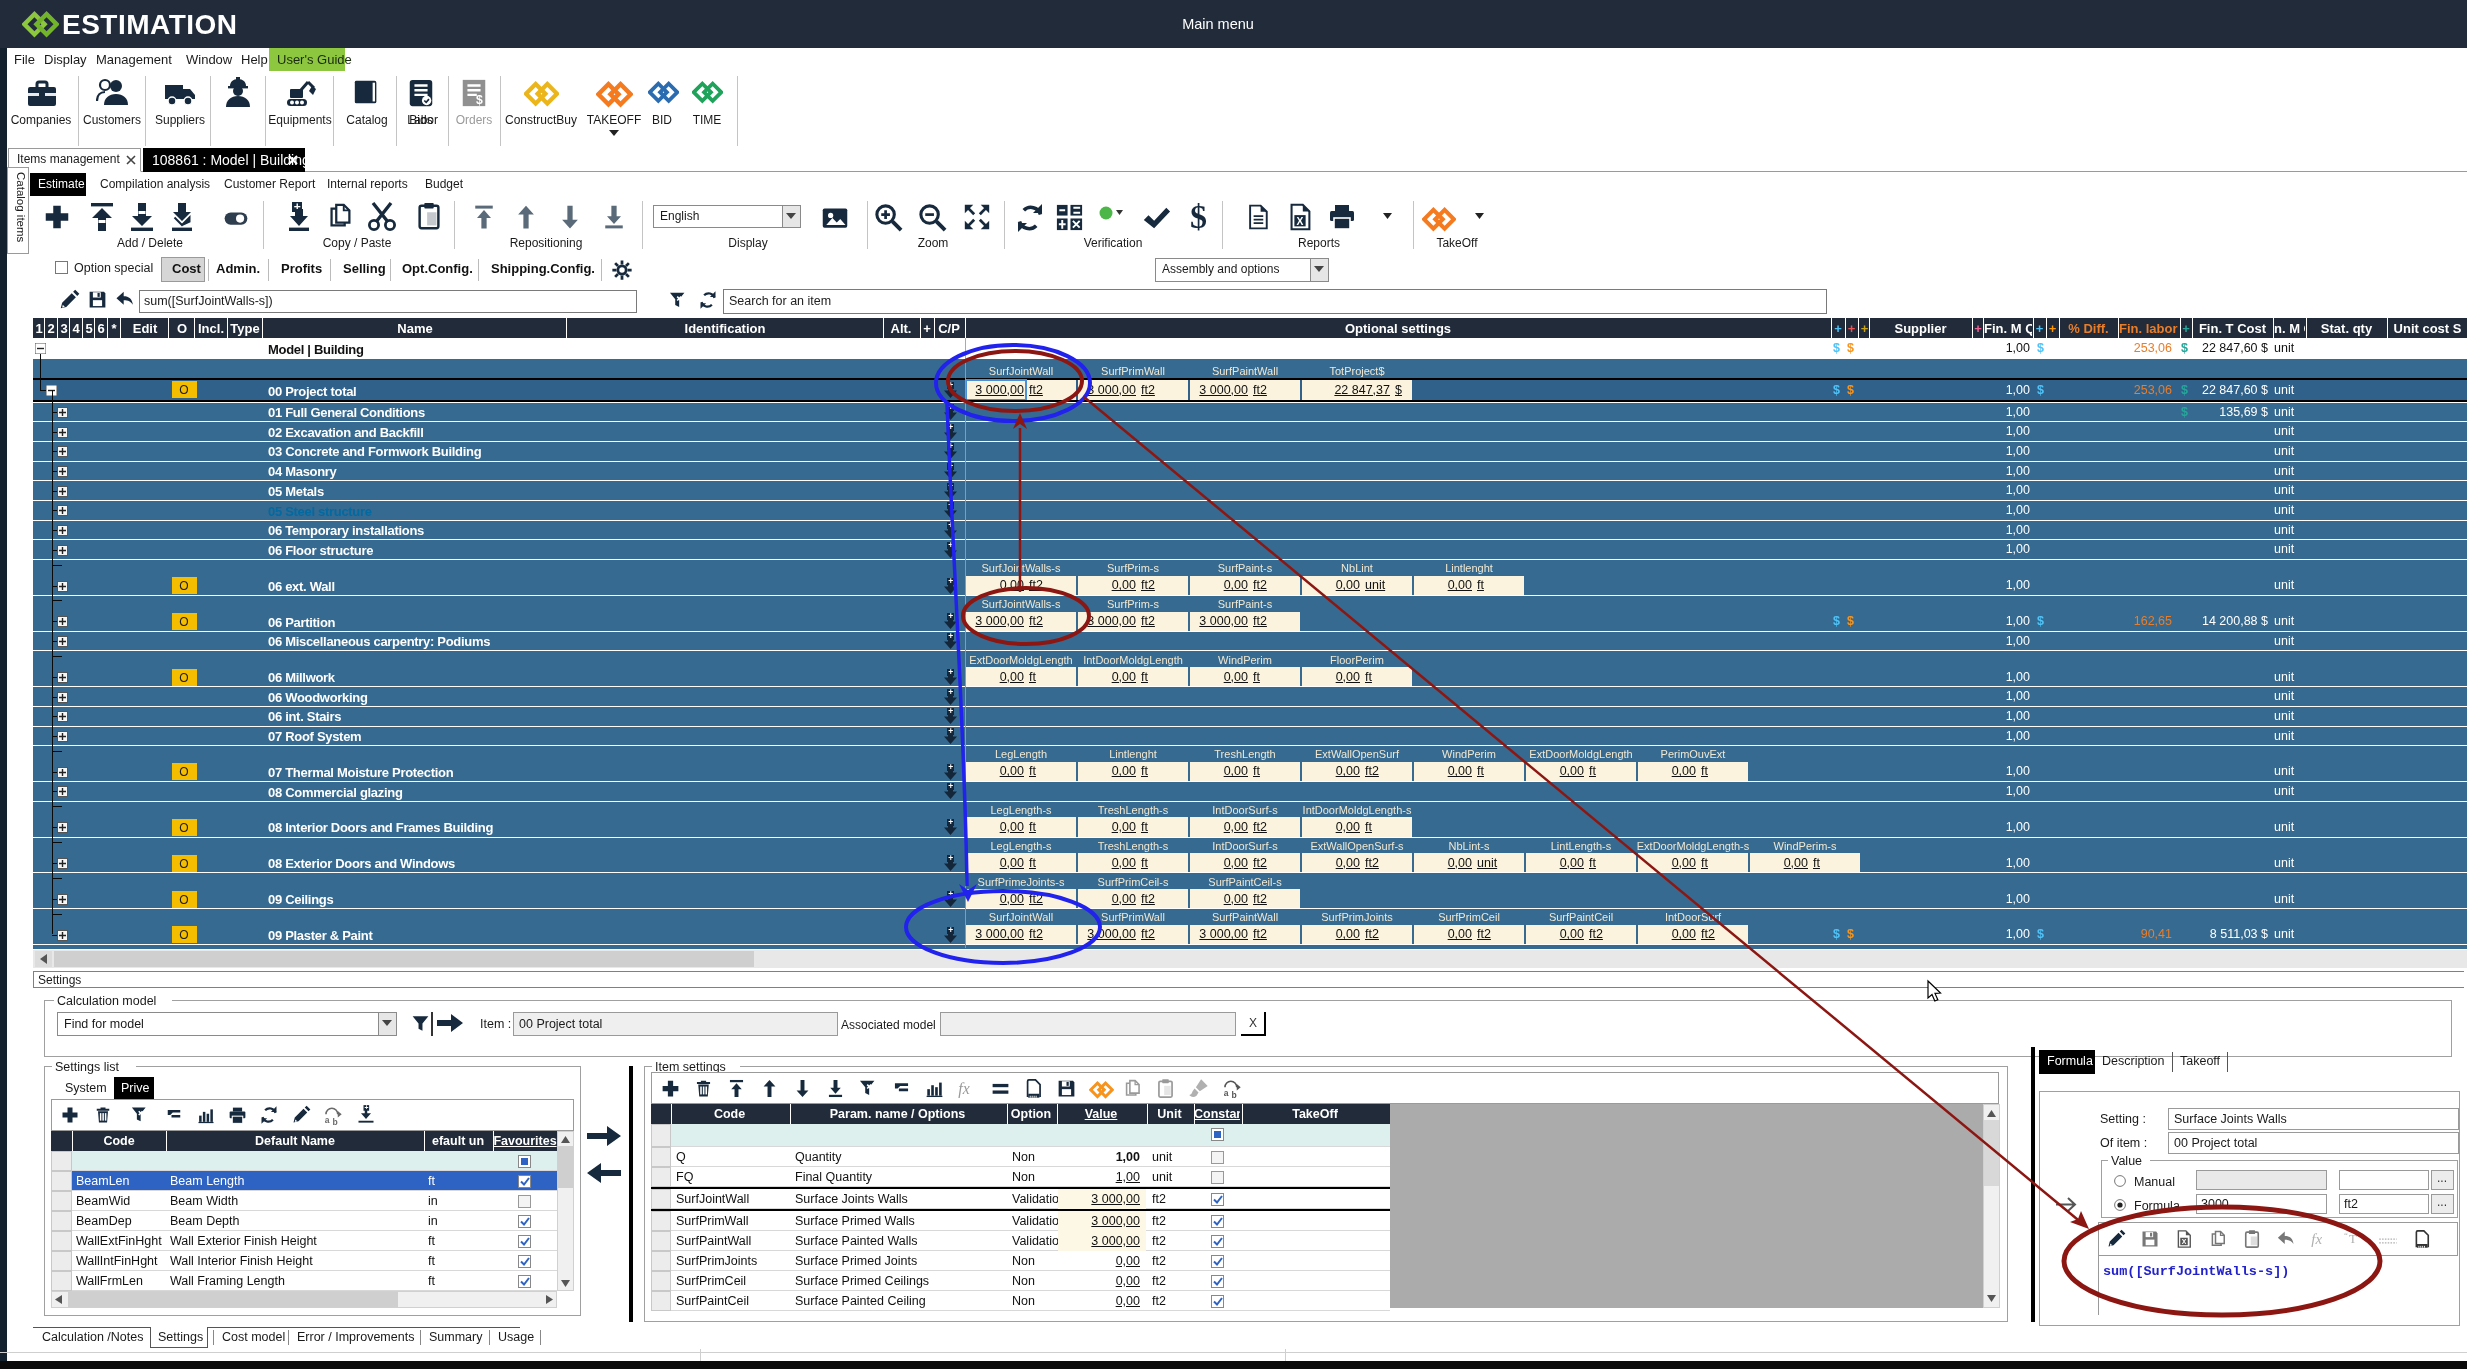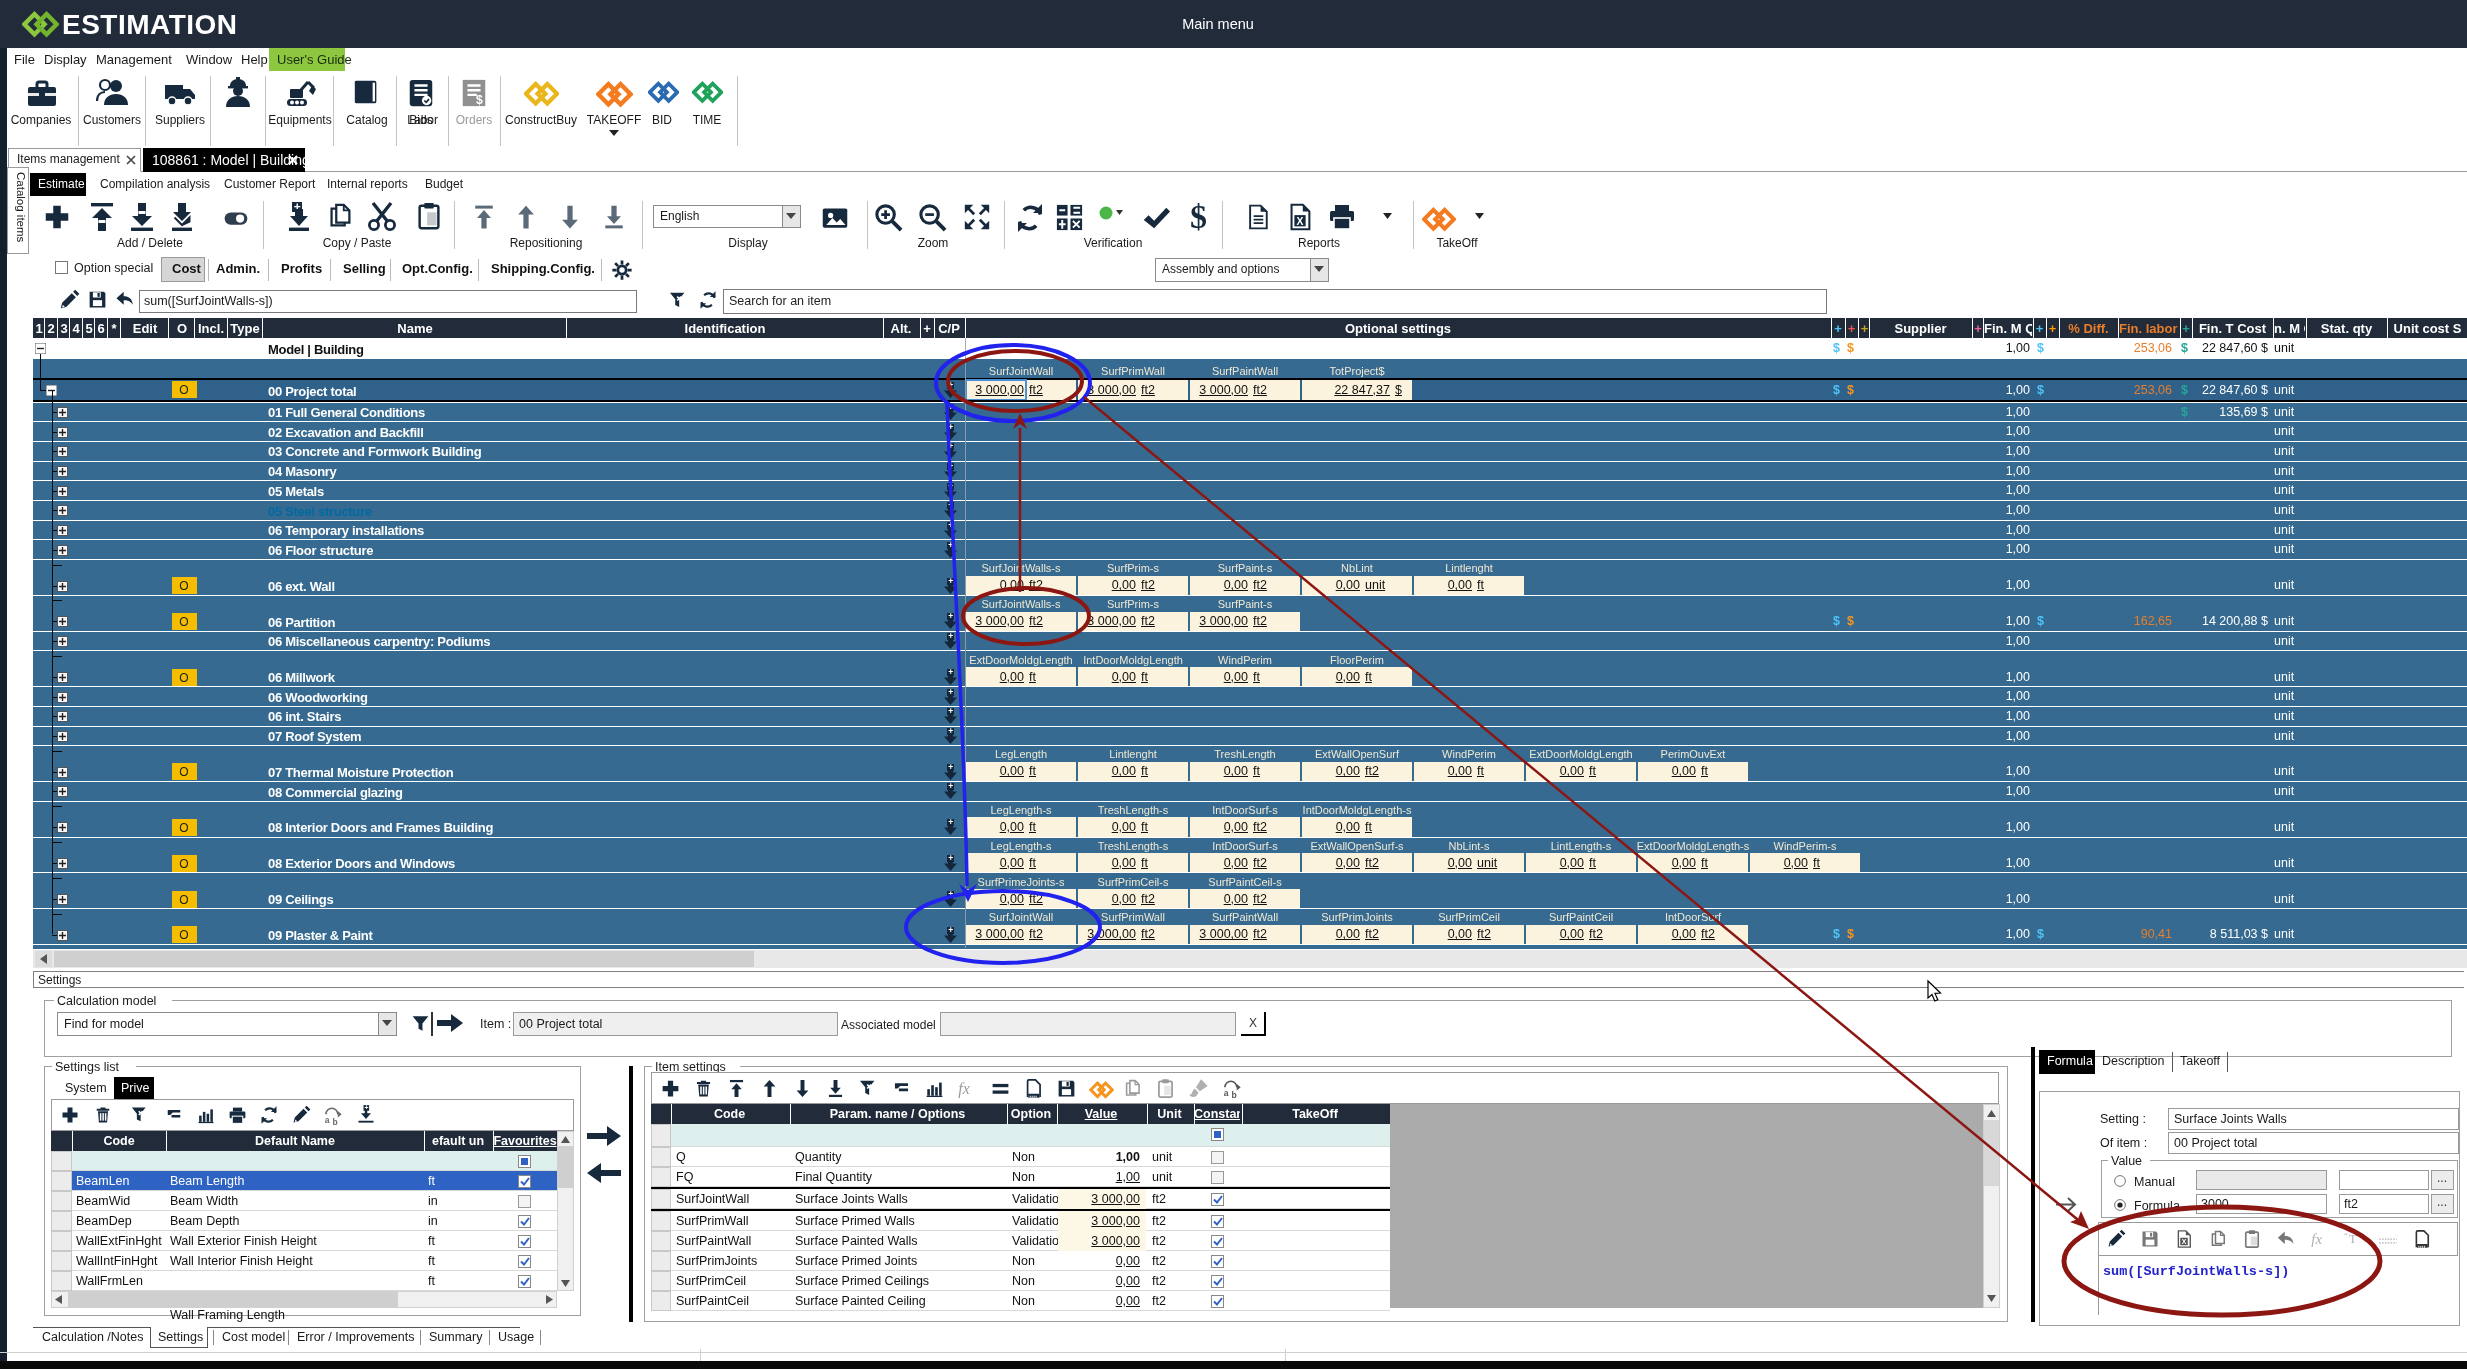--- a/index.html
+++ b/index.html
@@ -1103,21 +1103,21 @@
 <div class="a" style="left:76px;top:1254px;font-size:12.5px;color:#111;font-weight:normal;white-space:nowrap;">WallIntFinHght</div>
 <div class="a" style="left:170px;top:1254px;font-size:12.5px;color:#111;font-weight:normal;white-space:nowrap;">Wall Interior Finish Height</div>
 <div class="a" style="left:428px;top:1254px;font-size:12.5px;color:#111;font-weight:normal;white-space:nowrap;">ft</div>
 <div class="a" style="left:518px;top:1254.5px;width:13px;height:13px;background:#fff;border:1px solid #888"></div>
 <svg class="a" style="left:520px;top:1257px;" width="10" height="9" viewBox="0 0 10 9">
     <path fill="none" stroke="#2e63c4" stroke-width="2" d="M1 4.5l3 3L9 1"></path>
   </svg>
 <div class="a" style="left:51px;top:1271px;width:21px;height:20px;background:#ececec;border:1px solid #c8c8c8"></div>
 <div class="a" style="left:72px;top:1271px;width:485px;height:20px;background:#fff;border-bottom:1px solid #d8d8d8"></div>
 <div class="a" style="left:76px;top:1274px;font-size:12.5px;color:#111;font-weight:normal;white-space:nowrap;">WallFrmLen</div>
-<div class="a" style="left:170px;top:1274px;font-size:12.5px;color:#111;font-weight:normal;white-space:nowrap;margin-top:34px;">Wall Framing Length</div>
+<div class="a" style="left:170px;top:1274px;font-size:12.5px;color:#111;font-weight:normal;white-space:nowrap;">Wall Framing Length</div>
 <div class="a" style="left:428px;top:1274px;font-size:12.5px;color:#111;font-weight:normal;white-space:nowrap;">ft</div>
 <div class="a" style="left:518px;top:1274.5px;width:13px;height:13px;background:#fff;border:1px solid #888"></div>
 <svg class="a" style="left:520px;top:1277px;" width="10" height="9" viewBox="0 0 10 9">
     <path fill="none" stroke="#2e63c4" stroke-width="2" d="M1 4.5l3 3L9 1"></path>
   </svg>
 <div class="a" style="left:557px;top:1131px;width:17px;height:160px;background:#f0f0f0;border:1px solid #d0d0d0"></div>
 <svg class="a" style="left:561px;top:1136px;" width="9" height="7" viewBox="0 0 9 7">
     <path fill="#555" d="M4.5 0L9 7H0z"></path>
   </svg>
 <svg class="a" style="left:561px;top:1280px;" width="9" height="7" viewBox="0 0 9 7">

